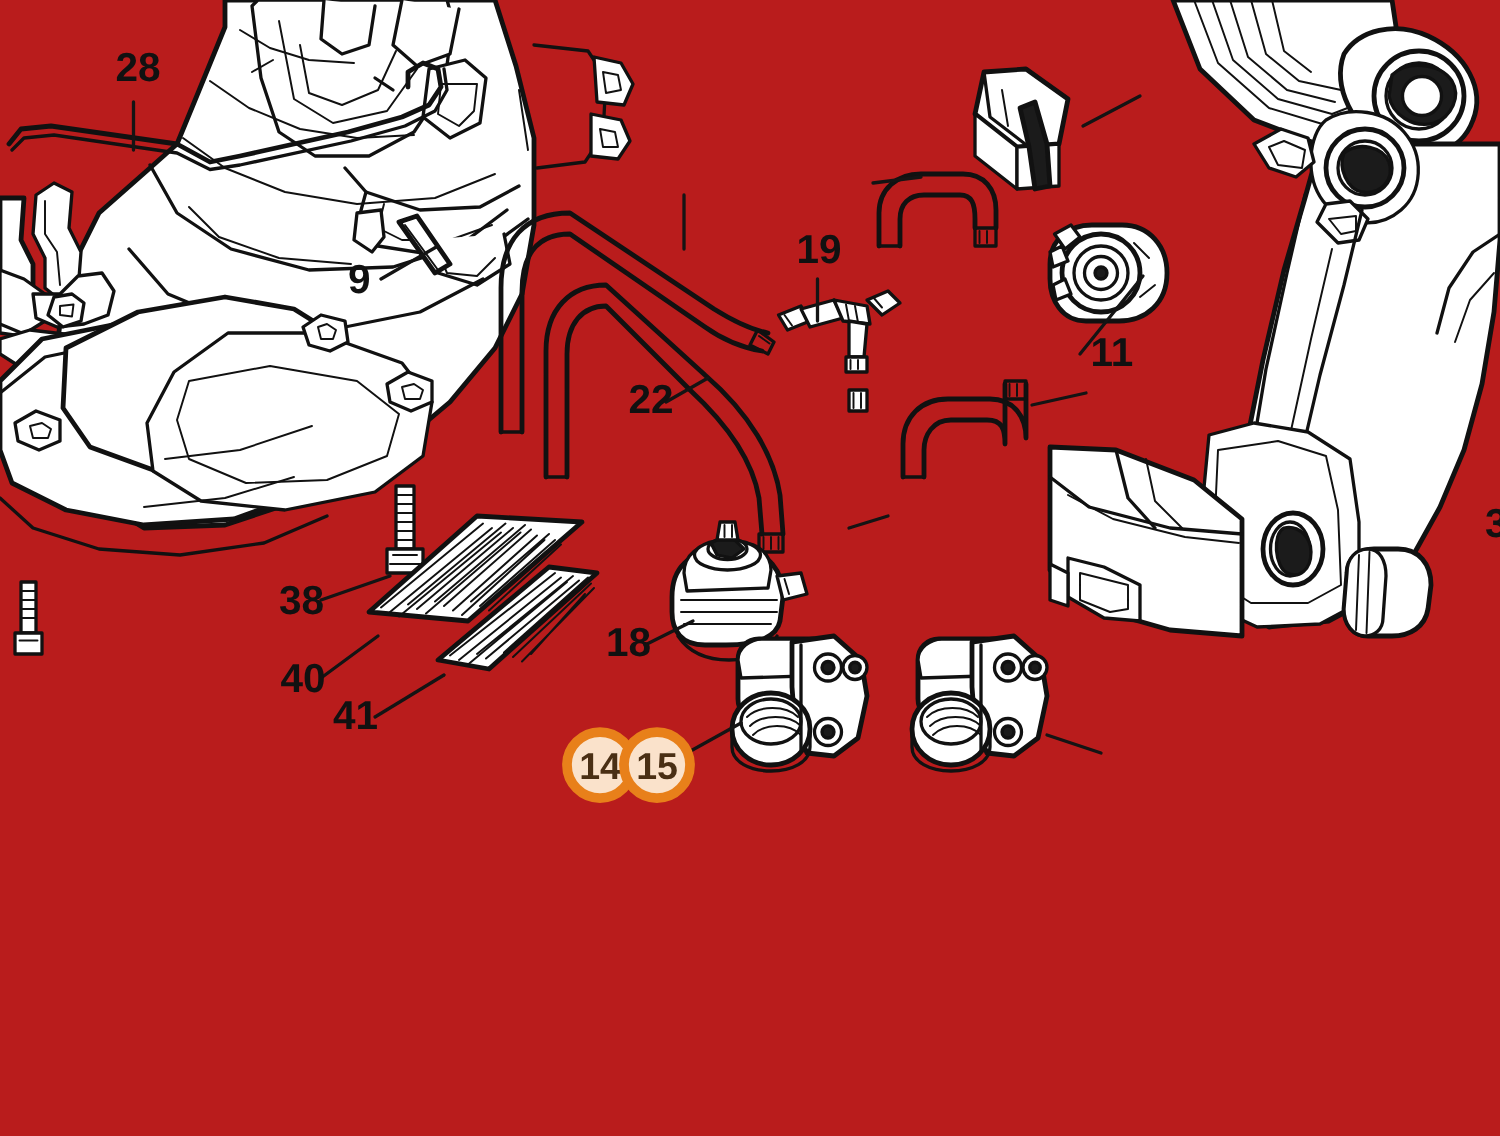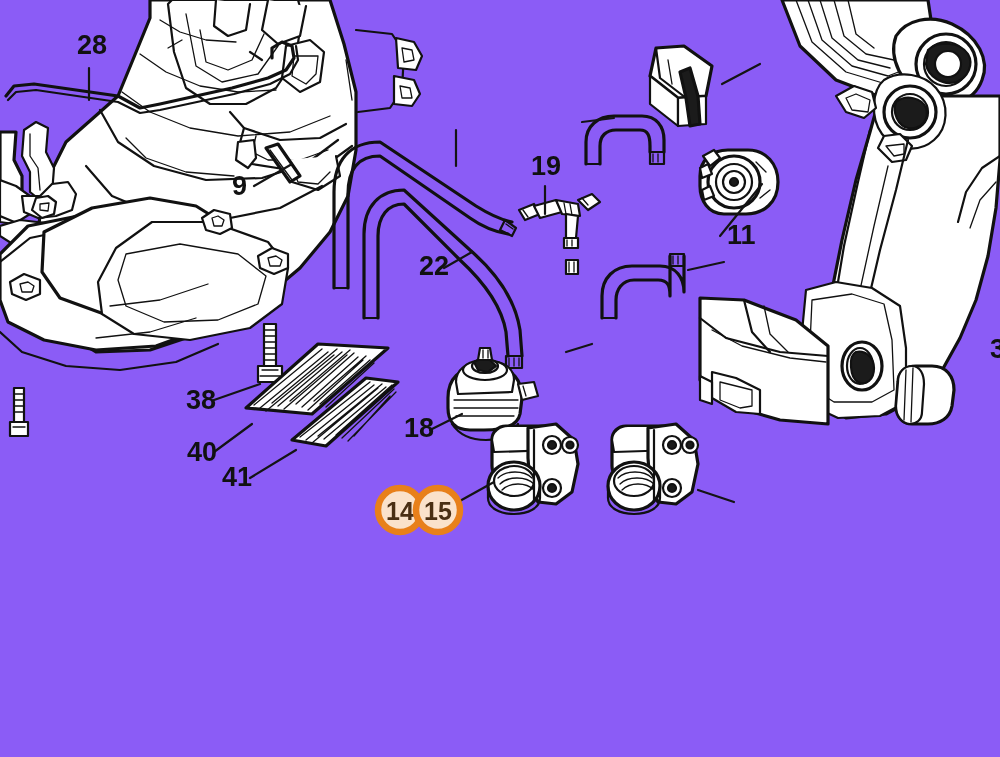--- a/index.html
+++ b/index.html
@@ -8,21 +8,21 @@
     padding: 0;
     background: #ffffff;
   }
   body {
     font-family: "Liberation Sans", sans-serif;
   }
   #diagram-root {
     position: relative;
     width: 1000px;
     height: 757px;
-    background: #8b5cf6;
+    background: #b91c1c;
     overflow: hidden;
   }
   #diagram-svg {
     position: absolute;
     left: 0;
     top: 0;
     width: 1000px;
     height: 757px;
     display: block;
   }

